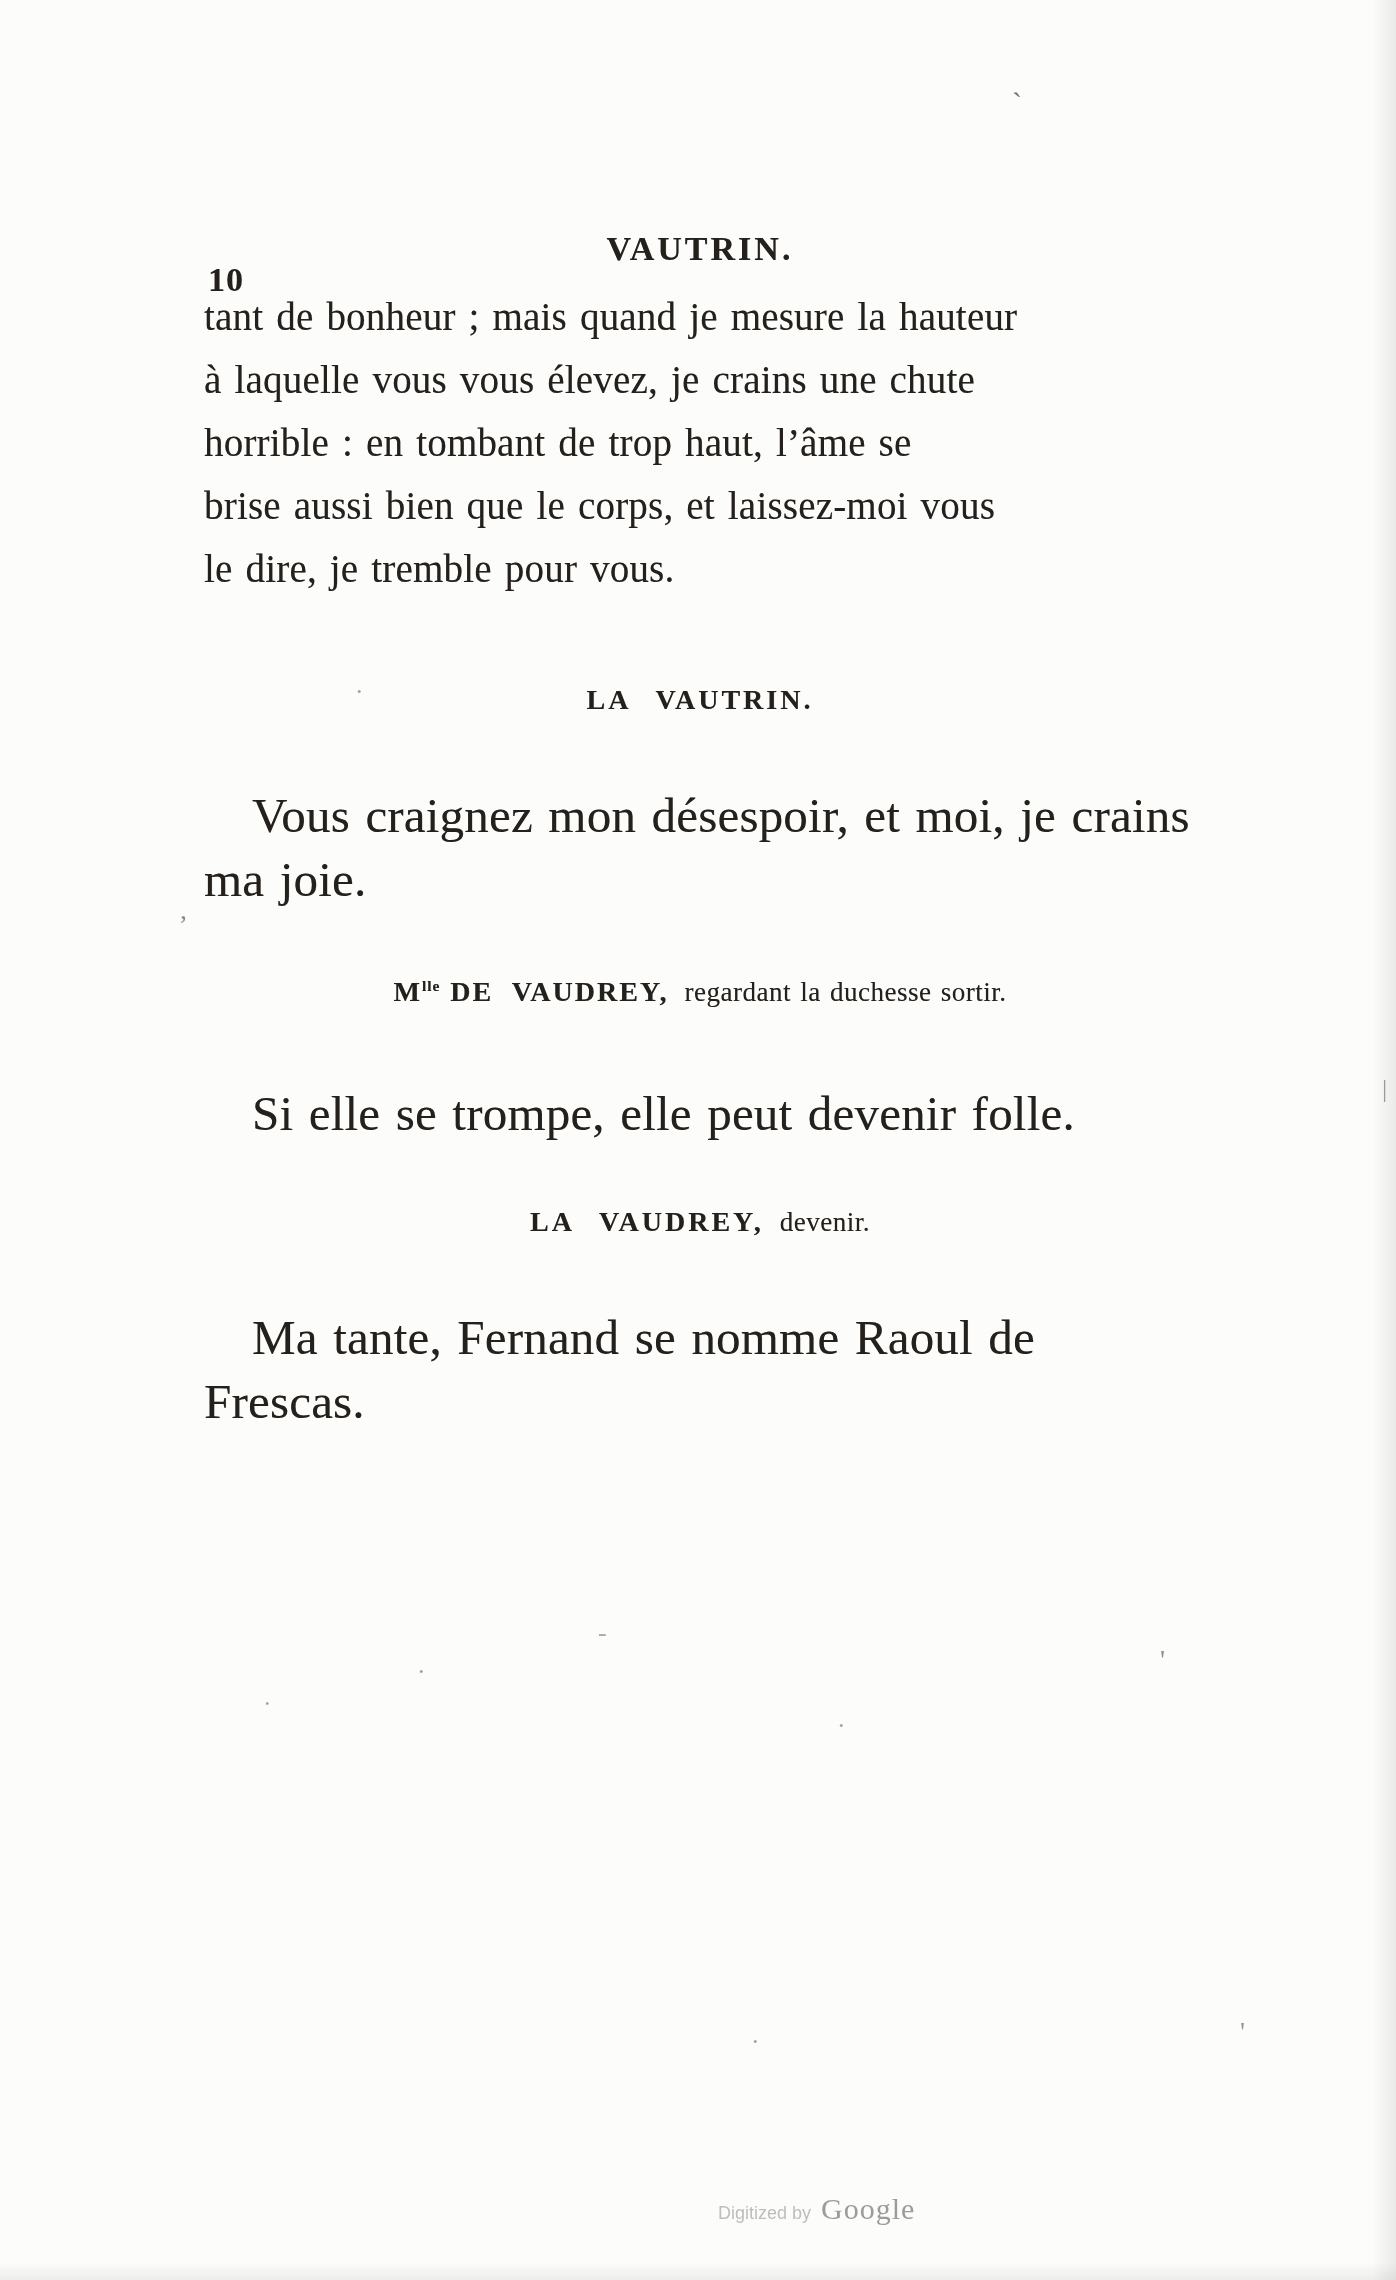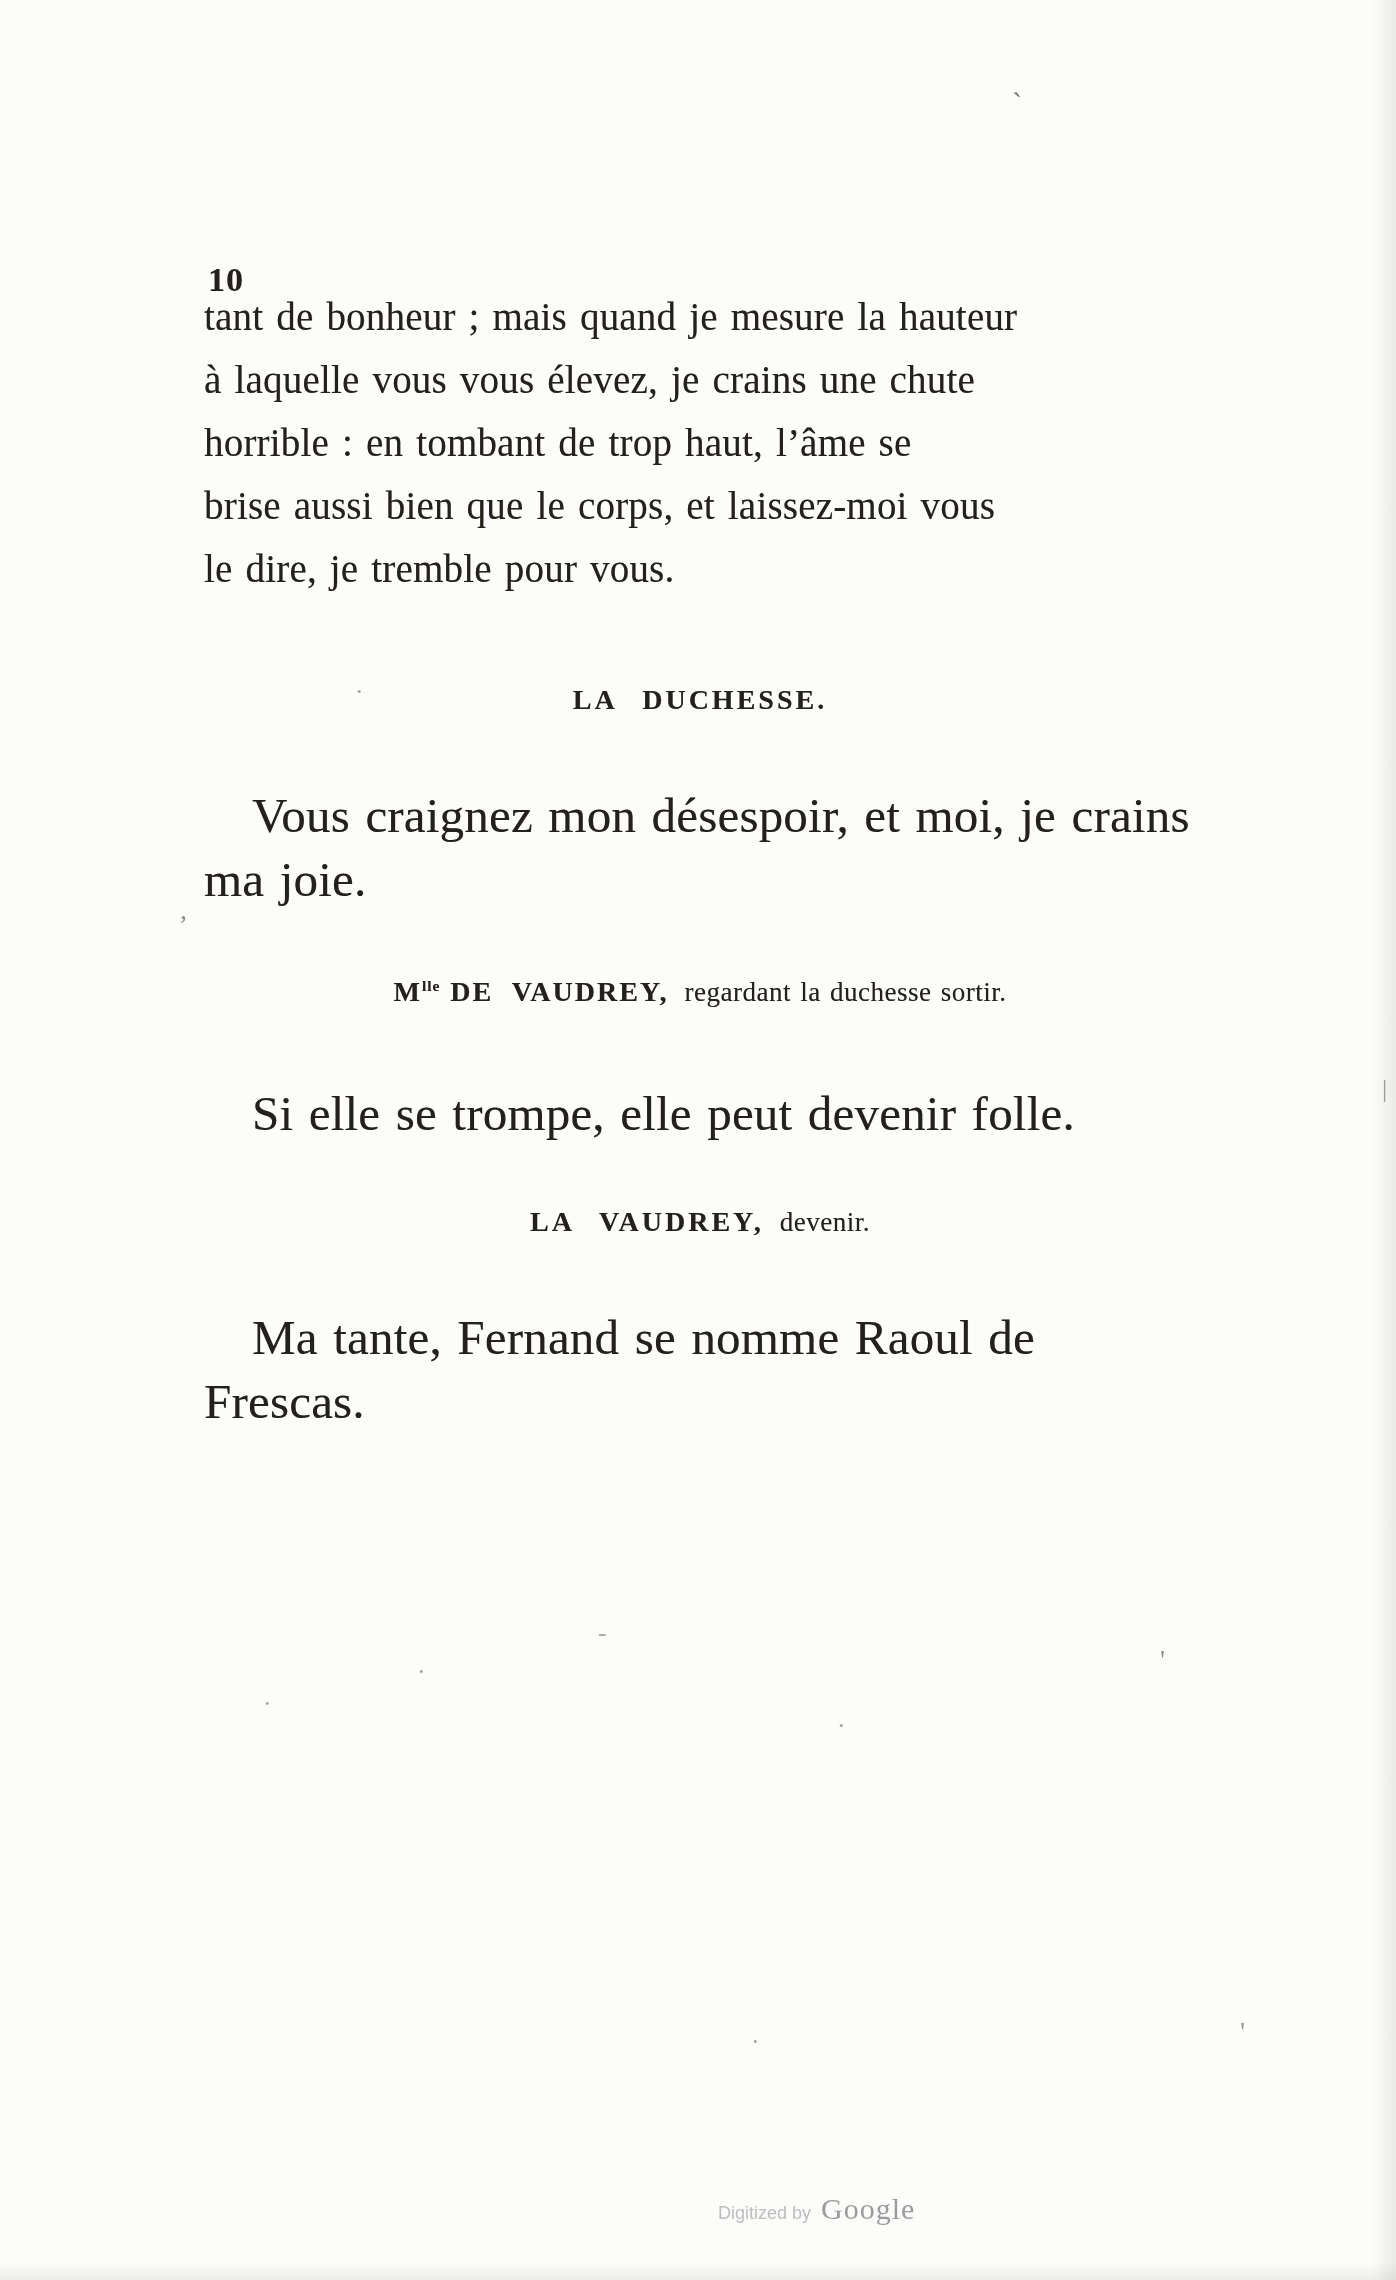--- a/index.html
+++ b/index.html
@@ -101,30 +101,31 @@
 </style>
 </head>
 <body>
 
 <div class="page">
   <div class="edge-right"></div>
   <div class="edge-bottom"></div>
 
   <div class="block header-row">
     <span class="page-number">10</span>
+    <span class="running-title">VAUTRIN.</span>
   </div>
 
   <div class="block body-par">tant de bonheur ; mais quand je mesure la hauteur
 à laquelle vous vous élevez, je crains une chute
 horrible : en tombant de trop haut, l’âme se
 brise aussi bien que le corps, et laissez-moi vous
 le dire, je tremble pour vous.</div>
 
   <div class="block speaker-row sp1">
-    <span class="speaker">LA DUCHESSE.</span>
+    <span class="speaker">LA VAUTRIN.</span>
   </div>
   <div class="block dlg dlg1">Vous craignez mon désespoir, et moi, je crains
 ma joie.</div>
 
   <div class="block speaker-row sp2">
     <span class="speaker"><span>M</span><sup>lle</sup><span class="name-rest">DE VAUDREY,</span></span>
     <span class="direction">regardant la duchesse sortir.</span>
   </div>
   <div class="block dlg dlg2">Si elle se trompe, elle peut devenir folle.</div>
 

